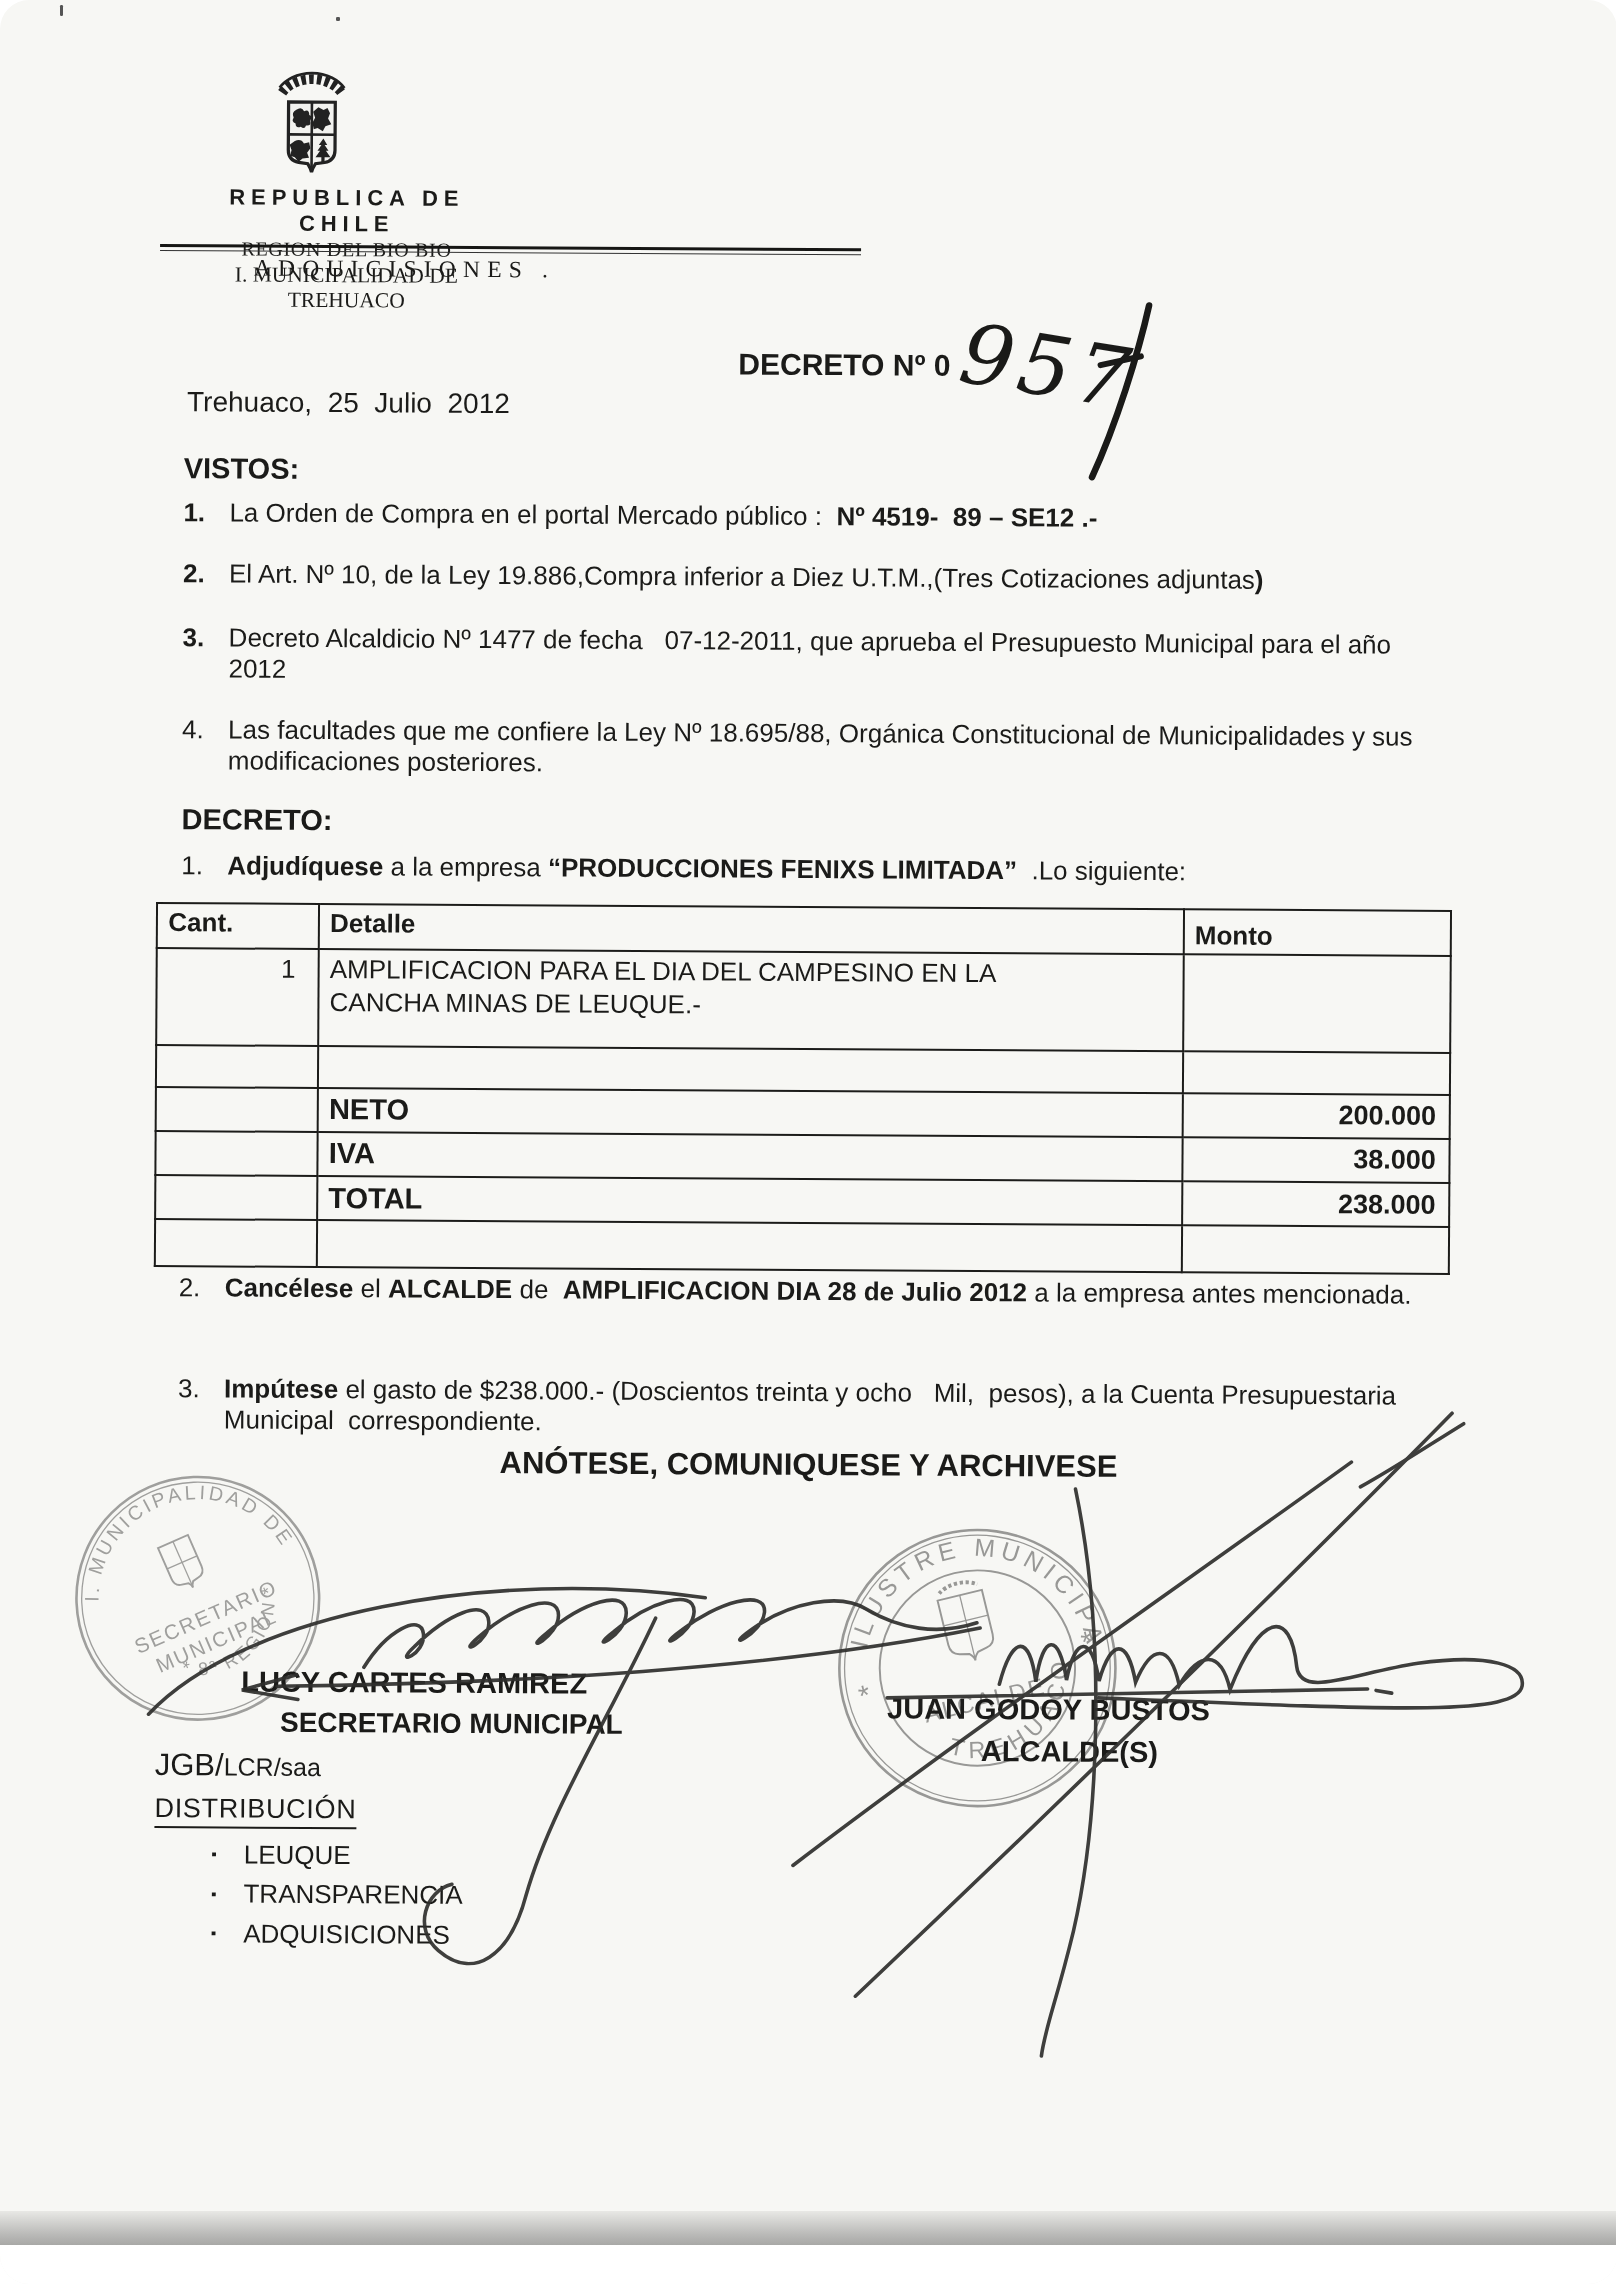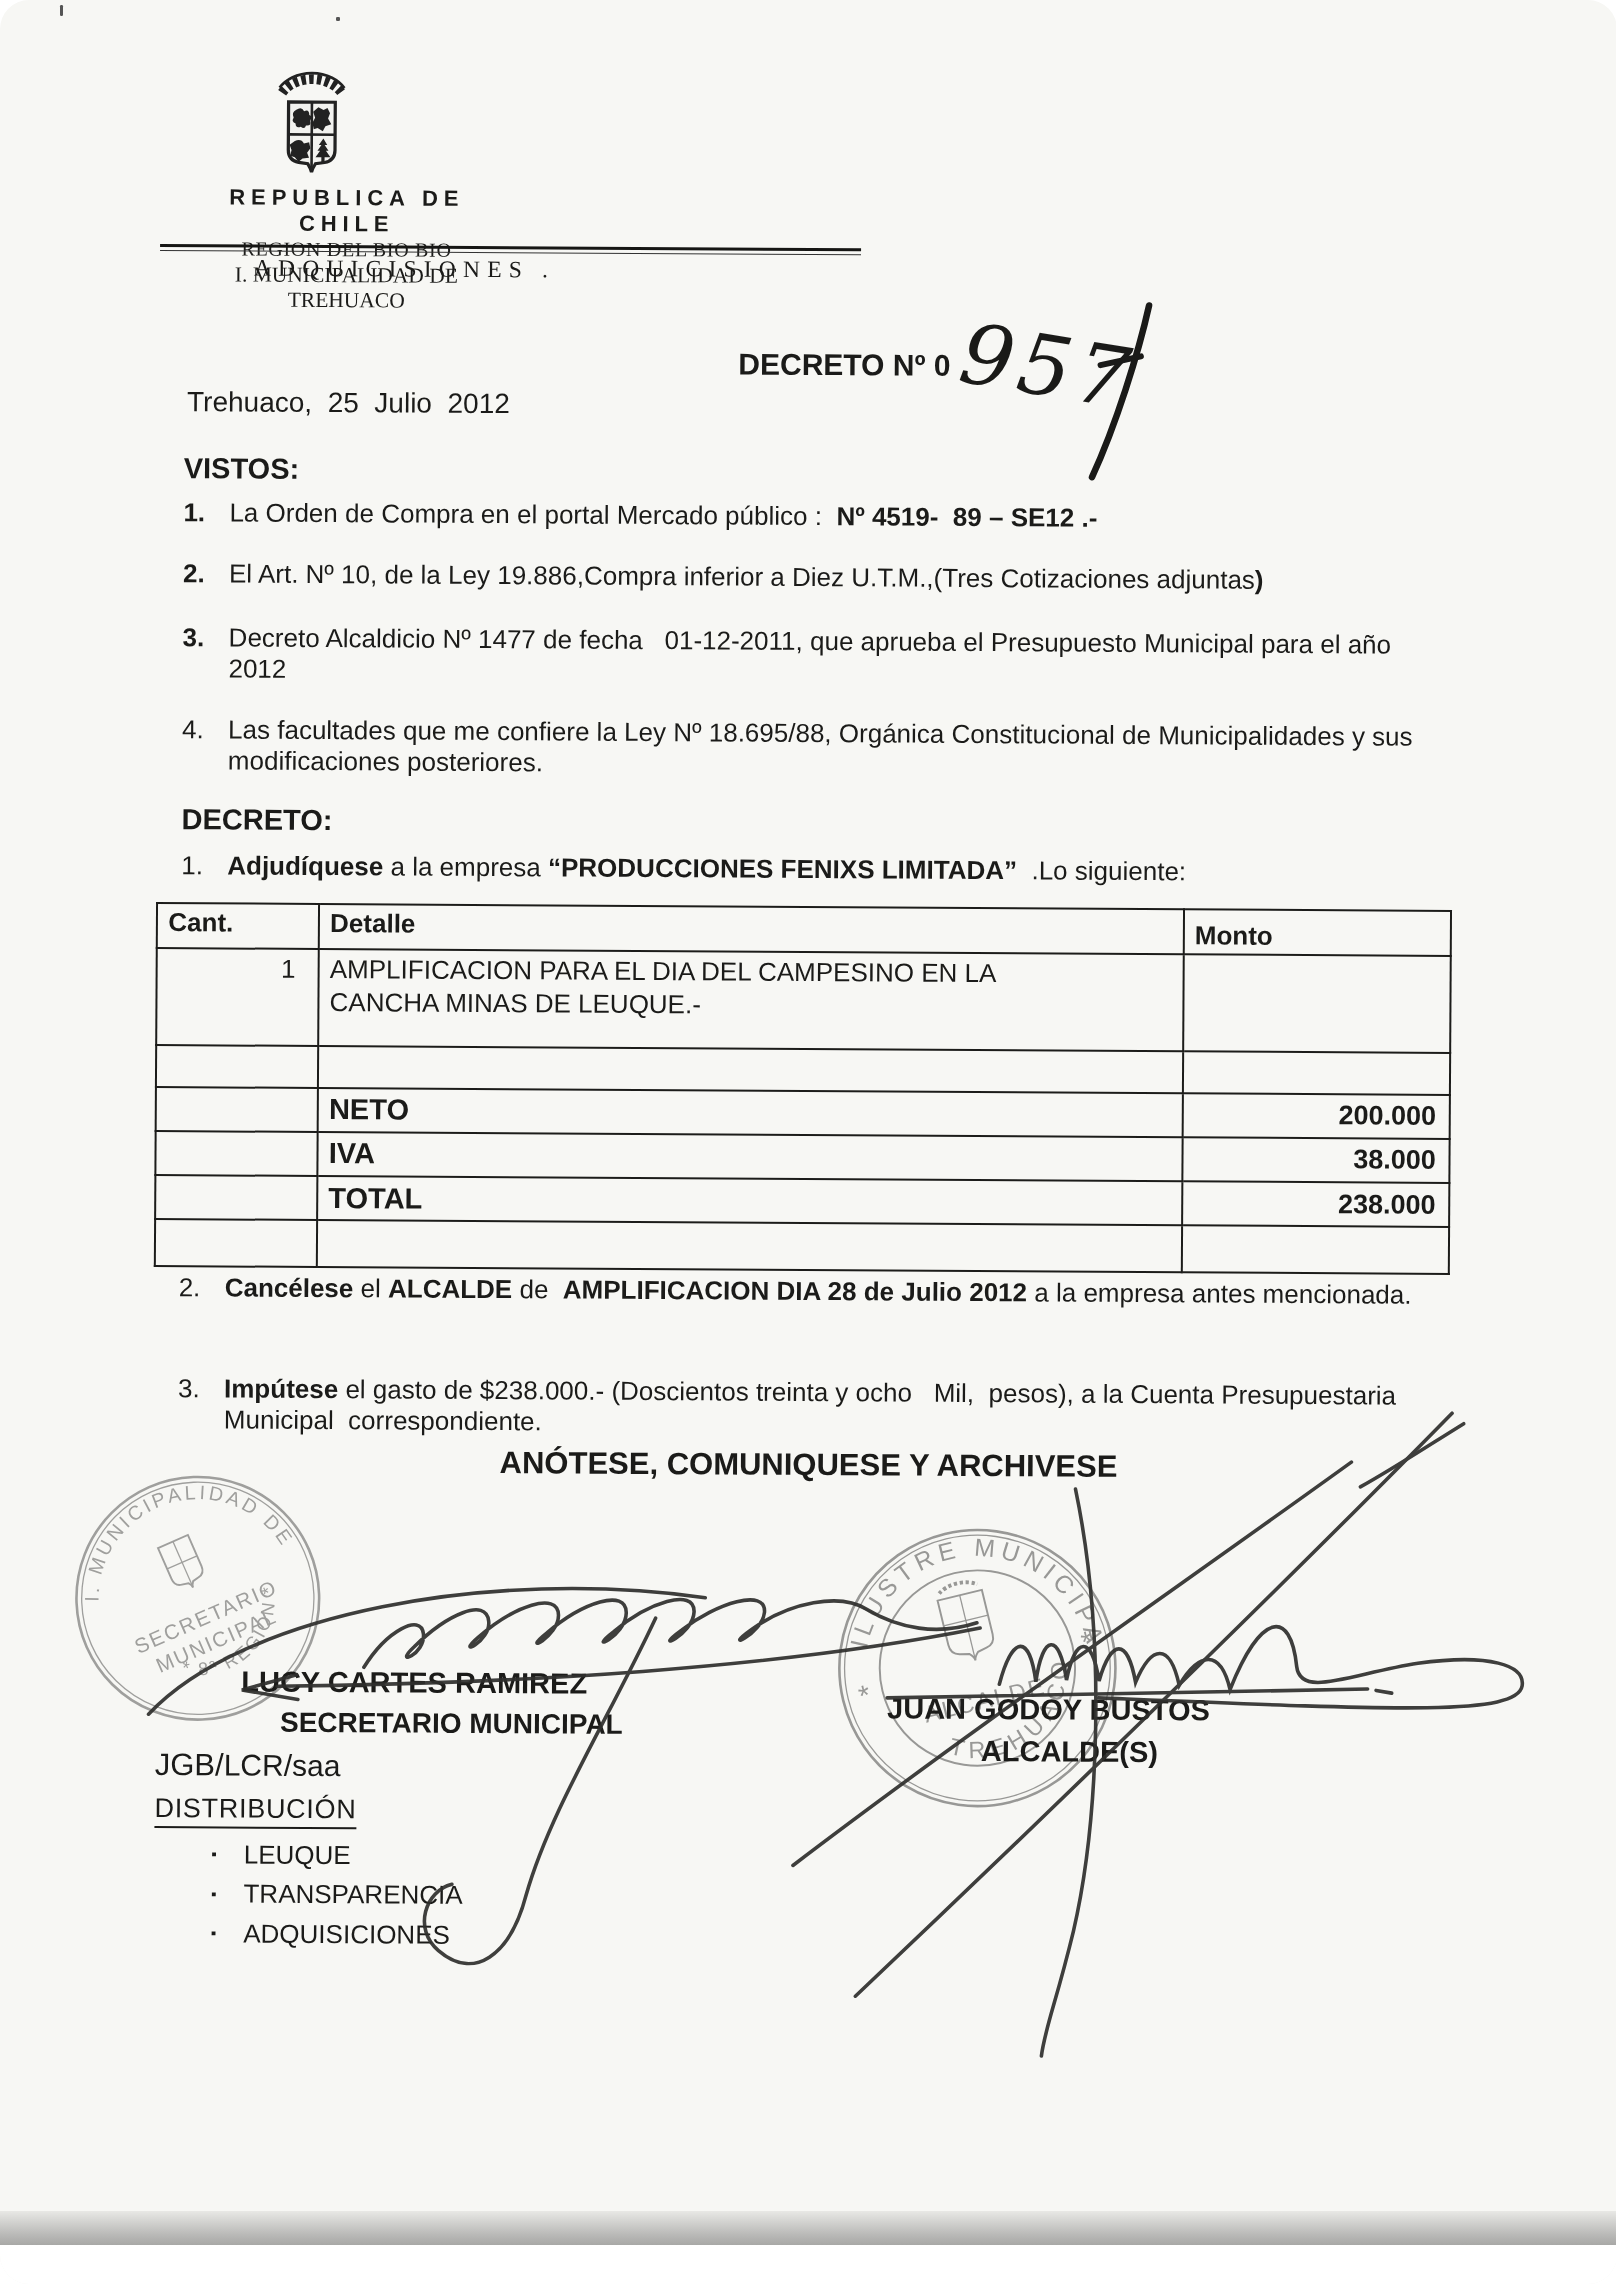--- a/index.html
+++ b/index.html
@@ -55,21 +55,21 @@
   .closing{left:503px;top:1447px;font-weight:bold;font-size:31px;}
 
   
   .sig-name-l{left:246px;top:1669px;font-weight:bold;font-size:29px;}
   .sig-title-l{left:285px;top:1710px;font-weight:bold;font-size:28px;}
   .sig-name-r{left:892px;top:1692px;font-weight:bold;font-size:29px;}
   .sig-title-r{left:986px;top:1734px;font-weight:bold;font-size:29px;}
 
   .footer{left:160px;top:1751px;width:456px;}
   .initials .main{font-size:31px;}
-  .initials .rest{font-size:30px;}
+  .initials .rest{font-size:25px;}
   .dist-title{display:inline-block;font-size:27px;letter-spacing:0.7px;border-bottom:2px solid #1b1b19;padding-bottom:2px;margin-top:10.4px;}
   .dist-list{margin:10.4px 0 0 57px;padding:0;list-style:none;}
   .dist-list li{display:flex;align-items:center;margin-top:8.5px;font-size:26px;}
   .bullet{font-size:15.6px;margin-right:27px;}
 
   .stamp{opacity:.8;}
   .edge-shadow{left:0;top:2211px;width:1617px;height:34px;
       background:linear-gradient(to bottom,#e8e8e5 0%,#b9b9b7 70%,#a8a8a6 100%);}
   .below-page{left:0;top:2245px;width:1617px;height:39px;background:#ffffff;}
   .speck{position:absolute;background:#555;border-radius:1.3px;}
@@ -116,21 +116,21 @@
       <div class="item">
         <div class="inum b">1.</div>
         <div class="itext"><span>La Orden de Compra en el portal Mercado público :  </span><span class="b">Nº 4519-  89 – SE12 .-</span></div>
       </div>
       <div class="item">
         <div class="inum b">2.</div>
         <div class="itext"><span>El Art. Nº 10, de la Ley 19.886,Compra inferior a Diez U.T.M.,(Tres Cotizaciones adjuntas</span><span class="b">)</span></div>
       </div>
       <div class="item">
         <div class="inum b">3.</div>
-        <div class="itext"><span>Decreto Alcaldicio Nº 1477 de fecha   01-12-2011, que aprueba el Presupuesto Municipal para el año
+        <div class="itext"><span>Decreto Alcaldicio Nº 1477 de fecha   07-12-2011, que aprueba el Presupuesto Municipal para el año
 2012</span></div>
       </div>
       <div class="item">
         <div class="inum">4.</div>
         <div class="itext"><span>Las facultades que me confiere la Ley Nº 18.695/88, Orgánica Constitucional de Municipalidades y sus
 modificaciones posteriores.</span></div>
       </div>
     </div>
 
     <div class="abs decreto">

